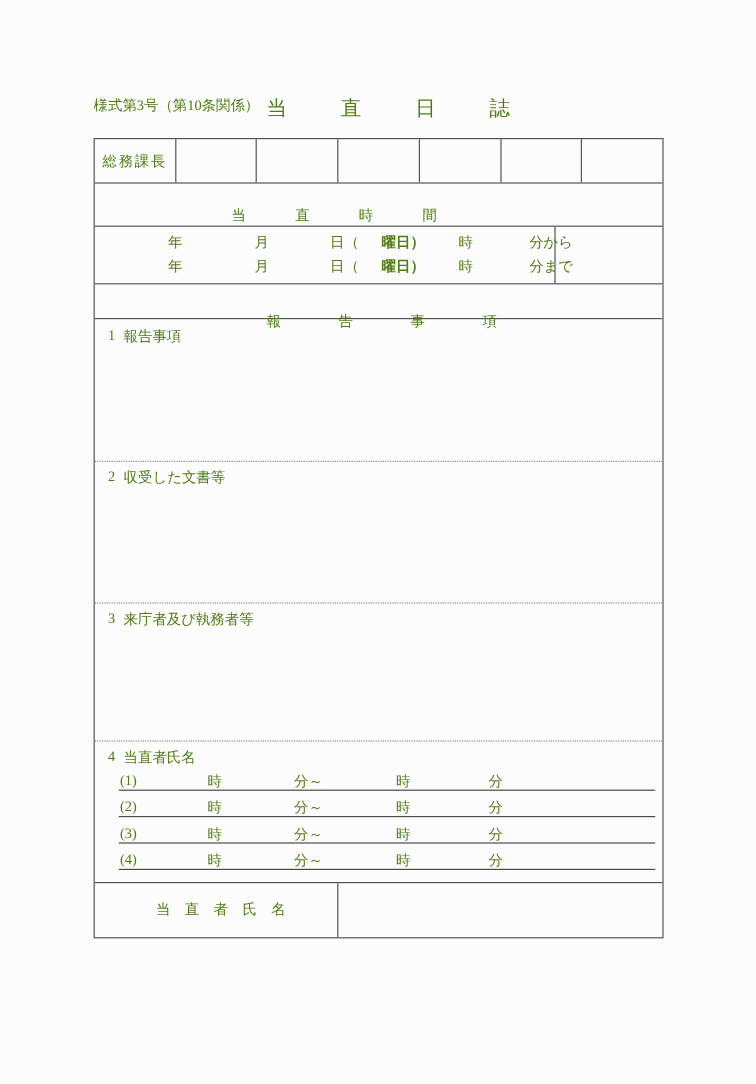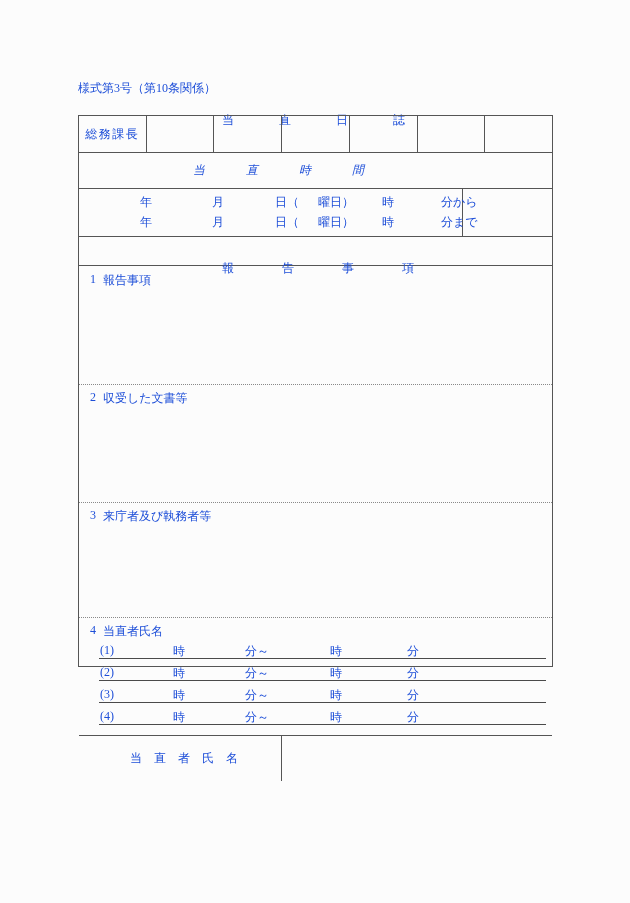--- a/index.html
+++ b/index.html
@@ -1,52 +1,52 @@
 <!DOCTYPE html>
 <html><head>
 <meta charset="utf-8">
 <style>
   * { margin:0; padding:0; box-sizing:border-box; }
   html,body { background:#ffffff; }
   .page {
     position:relative; width:630px; height:903px;
-    background:#fcfcfc; color:#1d4ed8;
+    background:#fcfcfc; color:#4d7c0f;
     font-family:"Liberation Serif","DejaVu Serif",serif;
     font-size:12px; overflow:hidden;
   }
   .form-label { position:absolute; left:78px; top:80px; white-space:nowrap; }
-  .doc-title  { position:absolute; left:222px; top:112px; font-size:12px;
+  .doc-title  { position:absolute; left:222px; top:79px; font-size:17px;
                 letter-spacing:45px; white-space:nowrap; }
 
-  .table { position:absolute; left:78px; top:115px; width:475px; height:552px;
+  .table { position:absolute; left:78px; top:115px; width:475px; height:667px;
            border:1px solid #555; }
   .row  { position:relative; display:flex; border-bottom:1px solid #555; }
   .cell { position:relative; border-right:1px solid #555; }
   .cell:last-child { border-right:none; }
 
   .r1 { height:37px; }
   .r1 .cell { flex:1 1 0; display:flex; align-items:center; justify-content:center; }
   .approval-label { letter-spacing:1.5px; white-space:nowrap; }
 
   .r2 { height:36px; }
-  .cell-duty { width:384px; display:flex; align-items:center;font-style:italic; }
+  .cell-duty { width:384px; display:flex; align-items:flex-end; }
   .duty-header { margin-left:114px; letter-spacing:41px; white-space:nowrap; }
   .cell-weather { flex:1; display:flex; align-items:center; }
   .weather-header { margin-left:35px; letter-spacing:11px; white-space:nowrap; }
 
   .r3 { height:48px; }
   .cell-dates { width:384px; }
   .date-line { position:absolute; left:0; right:0; height:16px; }
   .date-line.l1 { top:5px; }
   .date-line.l2 { top:25px; }
   .date-line span { position:absolute; white-space:nowrap; }
   .d-year    { left:61px; }
   .d-month   { left:133px; }
   .d-day     { left:196px; }
-  .d-weekday { left:239px; }
+  .d-weekday { left:239px;font-weight:bold; }
   .d-hour    { left:303px; }
   .d-minute  { left:346px;margin-left:16px; }
   .cell-weather-value { flex:1; }
 
   .r4 { height:29px; display:flex; align-items:center; }
   .report-header { margin-left:143px; letter-spacing:48px; white-space:nowrap;margin-top:34px; }
 
   .r5 { height:470px; display:block; }
   .section { position:relative; border-bottom:1px dotted #898989; }
   .s1 { height:119px; } .s2 { height:118px; } .s3 { height:115px; }

